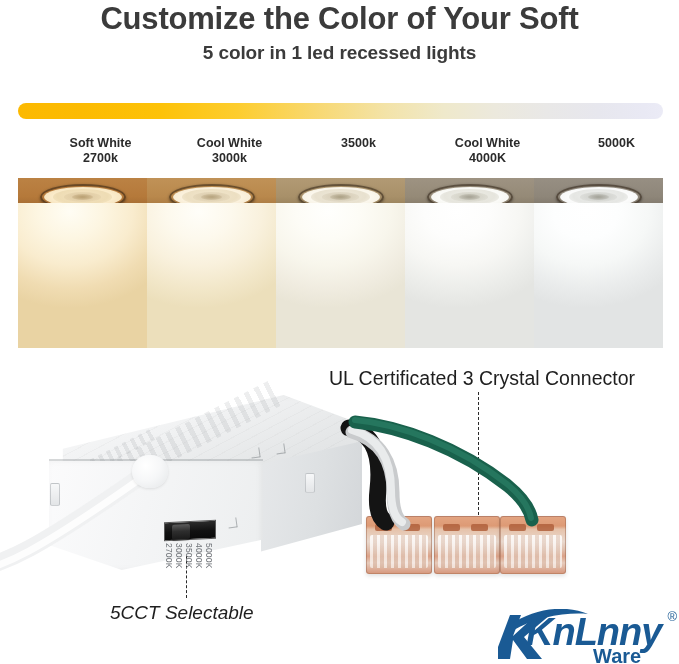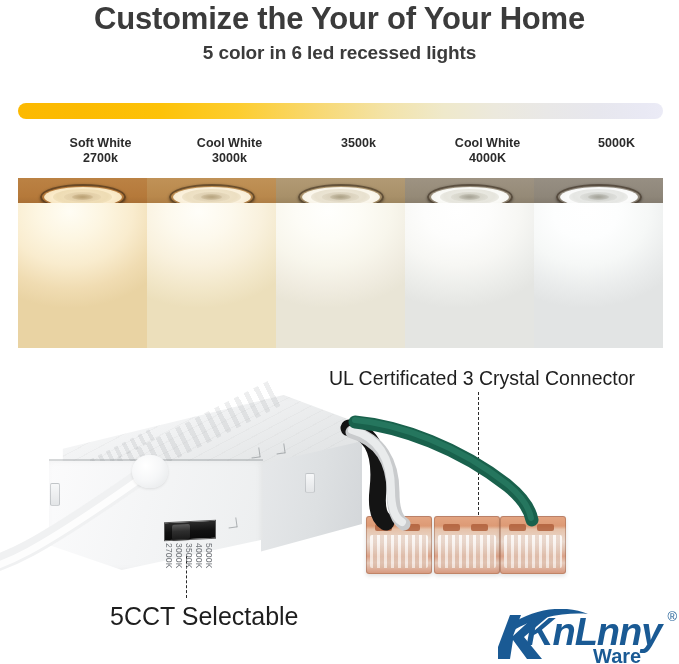--- a/index.html
+++ b/index.html
@@ -101,21 +101,21 @@
 
   
   .product { position:absolute; left:0; top:350px; width:679px; height:314px; }
 
   .callout-top {
     position:absolute; left:329px; top:17px;
     font-size:19.5px; color:#1e1e1e; white-space:nowrap;
   }
   .callout-bottom {
     position:absolute; left:110px; top:252px;
-    font-size:25px; color:#1e1e1e; white-space:nowrap;
+    font-size:19px; color:#1e1e1e; white-space:nowrap;font-style:italic;
   }
   .leader {
     position:absolute; width:0; border-left:1.6px dashed #2a2a2a;
   }
   .leader-top { left:478px; top:42px; height:133px; }
   .leader-bottom { left:186px; top:196px; height:52px; }
 
   
   .jbox { position:absolute; left:18px; top:45px; width:345px; height:175px; }
   .jb-top {
@@ -254,22 +254,22 @@
   .logo-ware {
     position:absolute; left:113px; top:36px;
     font-size:20px; font-weight:bold; color:#1a5a94;
   }
 </style>
 </head>
 <body>
 
 <div class="page">
 
-  <div class="headline">Customize the Your of Your Home</div>
-  <div class="subhead">5 color in 6 led recessed lights</div>
+  <div class="headline">Customize the Color of Your Soft</div>
+  <div class="subhead">5 color in 1 led recessed lights</div>
 
   <div class="cct-bar"></div>
 
   <div class="cct-labels">
     <div class="cct-label">
       <span class="nm">Soft White</span>
       <span class="kv">2700k</span>
     </div>
     <div class="cct-label">
       <span class="nm">Cool White</span>

